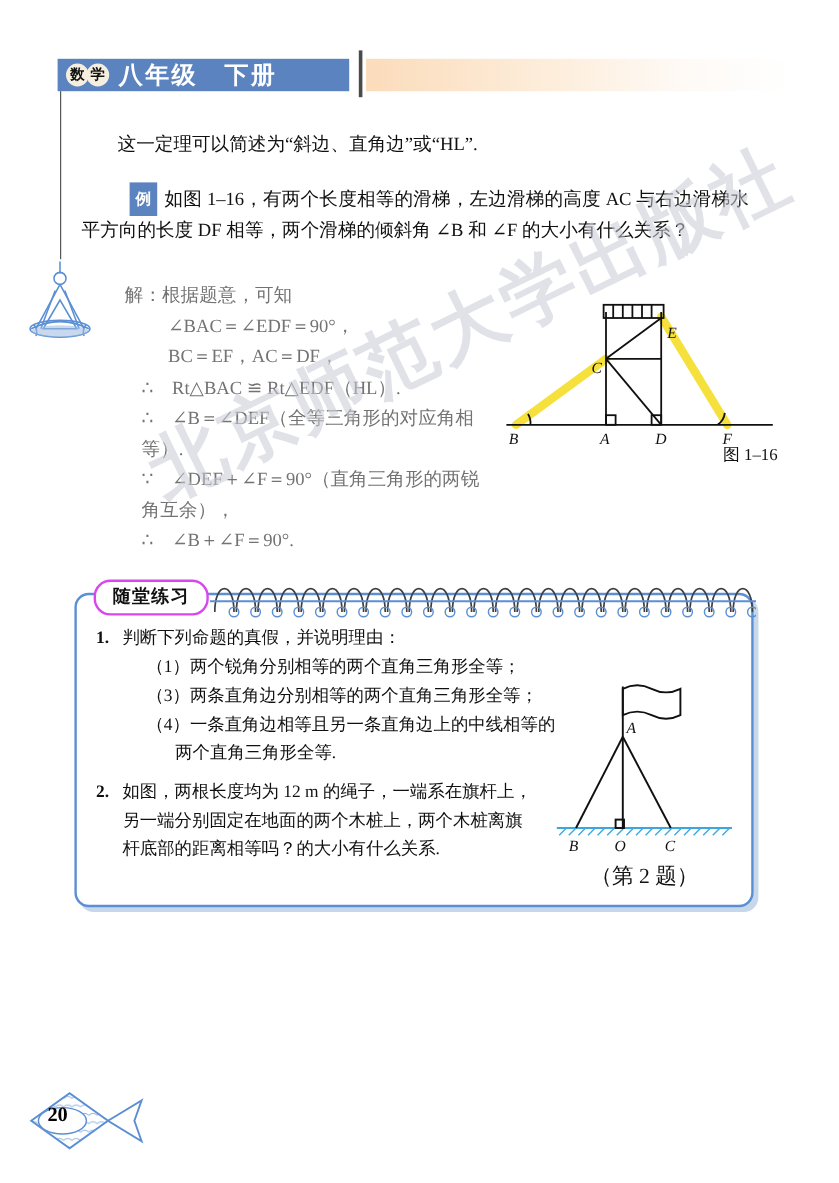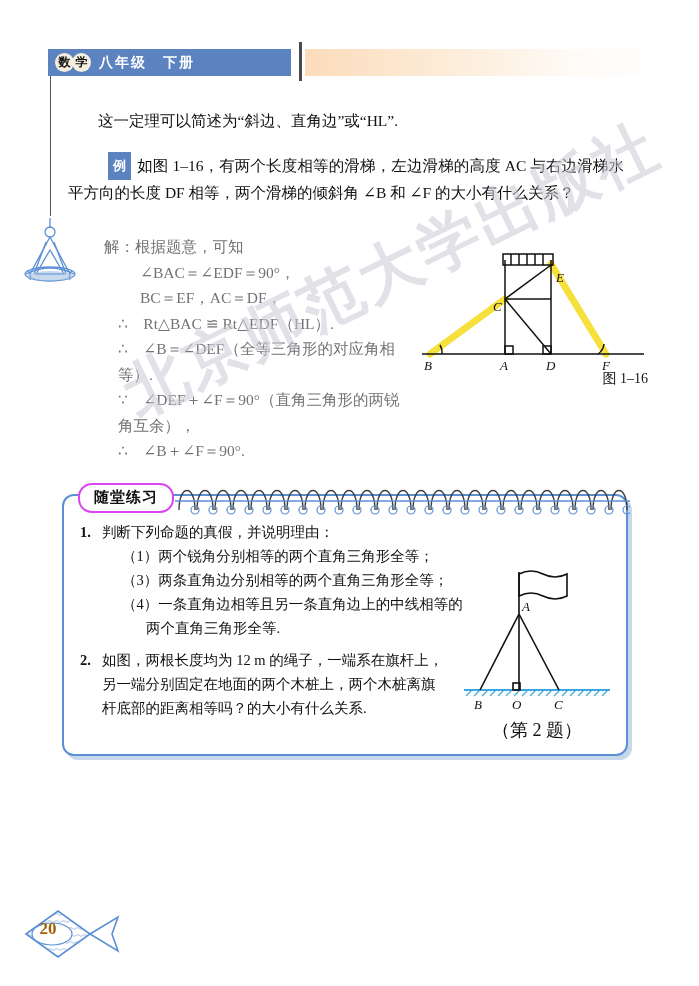--- a/index.html
+++ b/index.html
@@ -57,21 +57,21 @@
     font-size: 12px;
     font-weight: bold;
     display: flex;
     align-items: center;
     justify-content: center;
     margin-right: -2px;
     font-family: "Liberation Sans", sans-serif;
   }
   .header-title {
     color: #ffffff;
-    font-size: 14px;
+    font-size: 20px;
     font-weight: bold;
     margin-left: 10px;
     letter-spacing: 2px;
   }
   .header-divider {
     position: absolute;
     left: 299px;
     top: 42px;
     width: 3px;
     height: 39px;
@@ -250,21 +250,21 @@
     height: 58px;
   }
   .pagenum {
     position: absolute;
     left: 18px;
     top: 919px;
     width: 60px;
     text-align: center;
     font-size: 17px;
     font-weight: bold;
-    color: #a16207;
+    color: #000000;
     z-index: 5;
   }
 </style>
 </head>
 <body>
 
 <div id="page">
 
   <div class="watermark">北京师范大学出版社</div>
 

